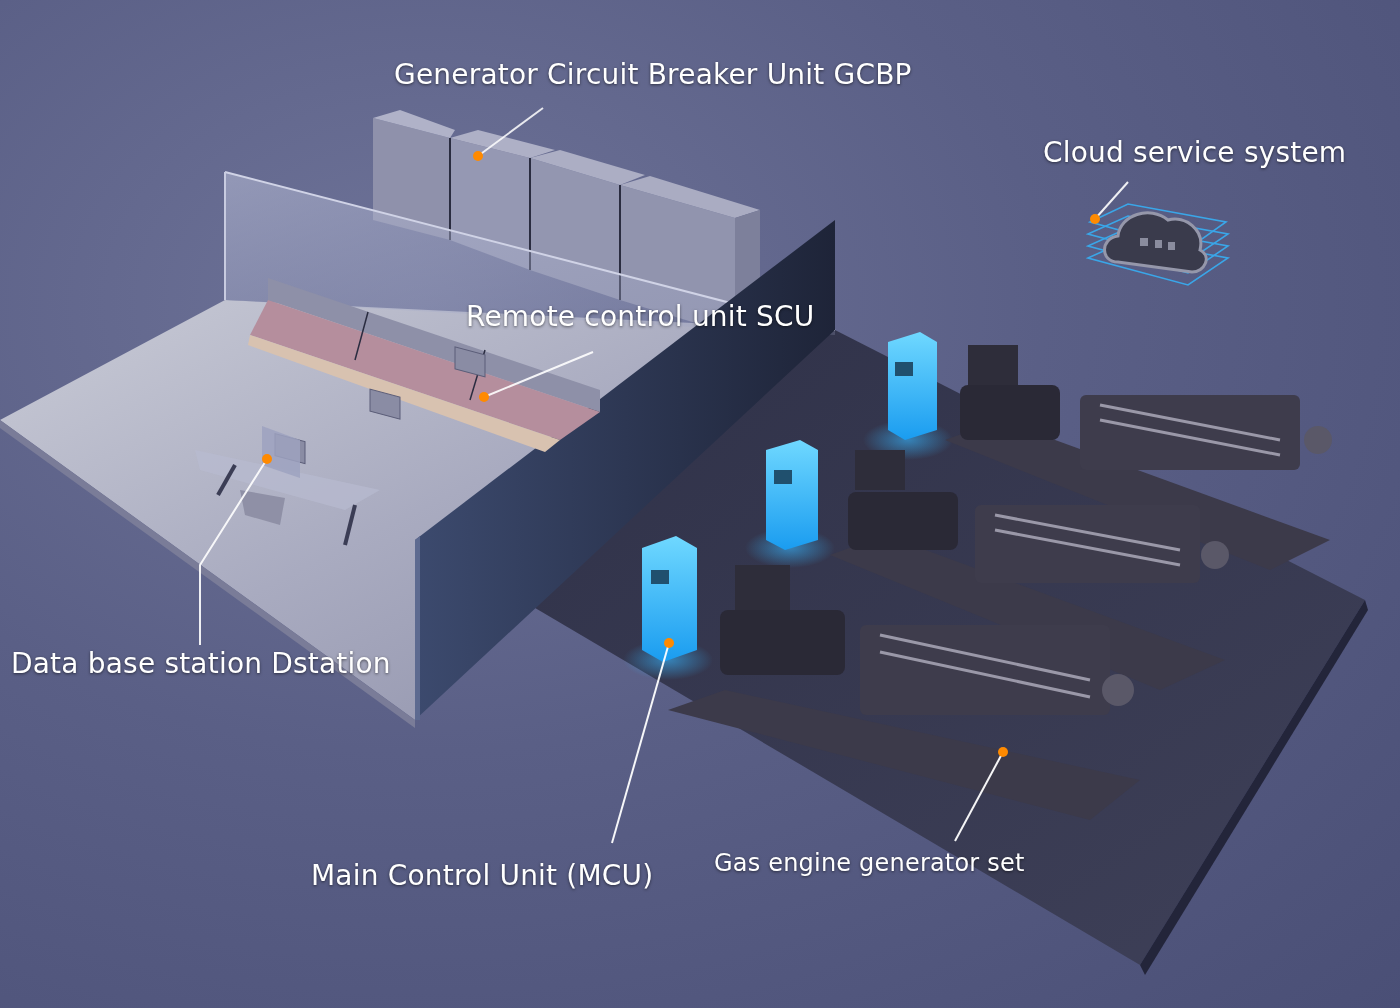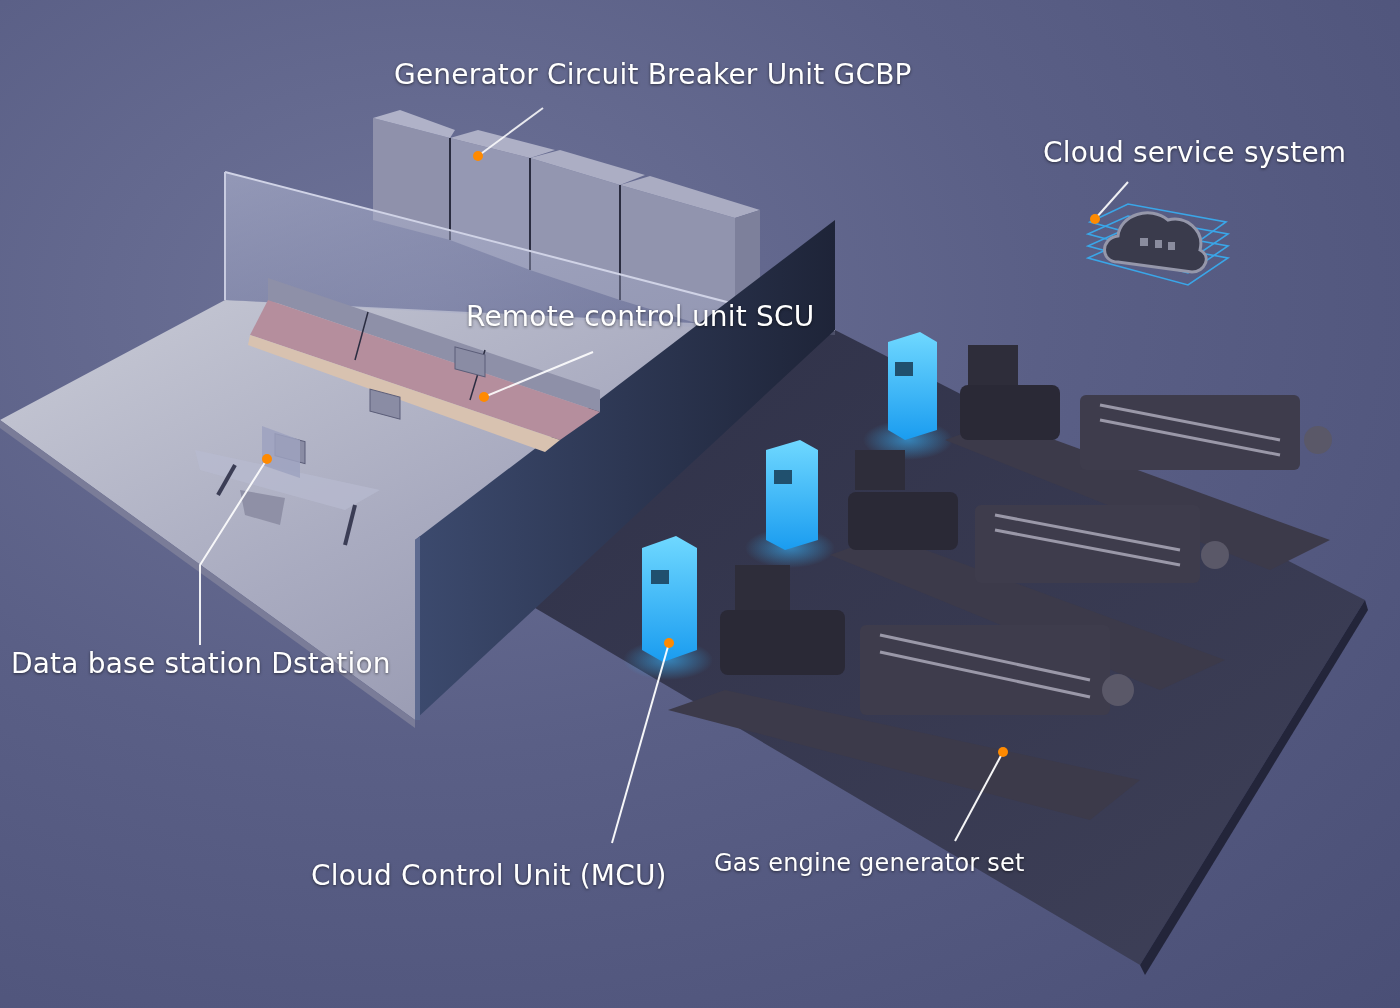--- a/index.html
+++ b/index.html
@@ -184,16 +184,16 @@
 <div class="dot" style="left:1095px;top:219px;background:#ff8a00"></div>
 <div class="dot" style="left:484px;top:397px;background:#ff8a00"></div>
 <div class="dot" style="left:267px;top:459px;background:#ff8a00"></div>
 <div class="dot" style="left:669px;top:643px;background:#ff8a00"></div>
 <div class="dot" style="left:1003px;top:752px;background:#ff8a00"></div>
 
 <div class="label" style="left:394px;top:58px;">Generator Circuit Breaker Unit GCBP</div>
 <div class="label" style="left:1015px;top:136px;margin-left:28px;">Cloud service system</div>
 <div class="label" style="left:466px;top:300px;">Remote control unit SCU</div>
 <div class="label" style="left:11px;top:647px;">Data base station Dstation</div>
-<div class="label" style="left:311px;top:859px;">Cloud Control Unit (MCU)</div>
+<div class="label" style="left:311px;top:859px;">Main Control Unit (MCU)</div>
 <div class="label small" style="left:714px;top:849px;">Gas engine generator set</div>
 
 </div>
 
 </body></html>

